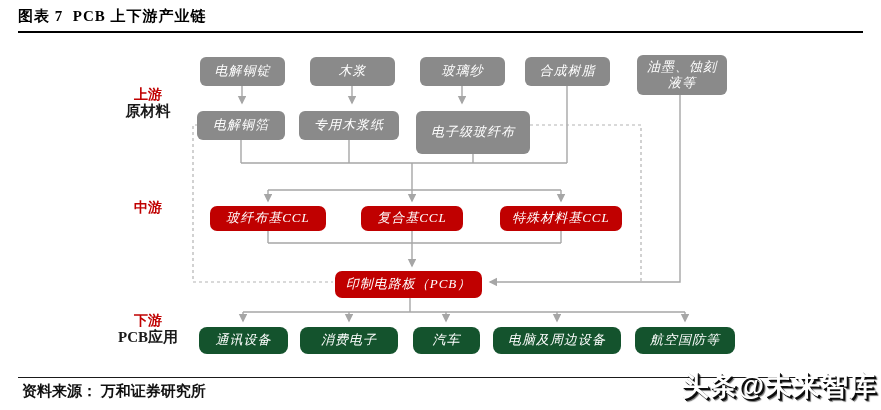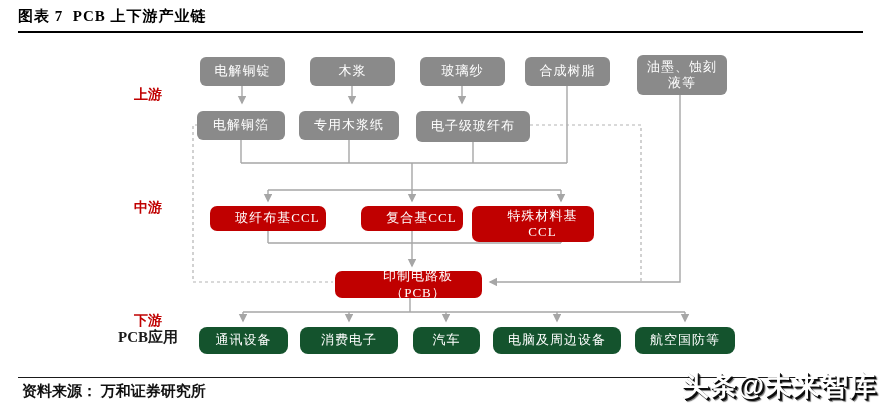--- a/index.html
+++ b/index.html
@@ -22,23 +22,24 @@
     z-index:5;
   }
   .stage{position:absolute;left:104px;width:88px;text-align:center;line-height:1.15;z-index:2;}
   .stage .tier{font-size:14px;font-weight:bold;color:#c00000;}
   .stage .lbl{font-size:15px;color:#1a1a1a;font-weight:bold;}
   .node{
     position:absolute;display:flex;align-items:center;justify-content:center;
     color:#fff;font-size:13px;text-align:center;line-height:1.25;
     border-radius:6px;box-sizing:border-box;padding:1px 4px;z-index:2;
     letter-spacing:1px;
+    font-style:italic;
   }
   .gray{background:#8a8a8a;}
-  .red{background:#c00000;border-radius:7px;padding-left:23px;}
+  .red{background:#c00000;border-radius:7px;}
   .blue{background:#14532d;border-radius:8px;}
   svg.wires{position:absolute;left:0;top:0;z-index:1;}
 </style>
 </head>
 <body>
 
 <div class="title">图表 7  PCB 上下游产业链</div>
 <div class="rule-top"></div>
 
 <svg class="wires" width="881" height="410" viewBox="0 0 881 410">
@@ -84,42 +85,43 @@
   <g stroke="#b3b3b3" stroke-width="1.2" fill="none" stroke-dasharray="3,3">
 
     <path d="M198 125 L193 125 L193 282 L333 282"></path>
 
     <path d="M530 125 L641 125 L641 282"></path>
   </g>
 </svg>
 
 <div class="stage" style="top:87px">
   <div class="tier">上游</div>
+  <div class="lbl">原材料</div>
 </div>
 <div class="stage" style="top:200px">
   <div class="tier">中游</div>
 </div>
 <div class="stage" style="top:313px">
   <div class="tier">下游</div>
   <div class="lbl">PCB应用</div>
 </div>
 
 <div class="node gray" style="left:200px;top:57px;width:85px;height:29px">电解铜锭</div>
 <div class="node gray" style="left:310px;top:57px;width:85px;height:29px">木浆</div>
 <div class="node gray" style="left:420px;top:57px;width:85px;height:29px">玻璃纱</div>
 <div class="node gray" style="left:525px;top:57px;width:85px;height:29px">合成树脂</div>
 <div class="node gray" style="left:637px;top:55px;width:90px;height:40px">油墨、蚀刻液等</div>
 
 <div class="node gray" style="left:197px;top:111px;width:88px;height:29px">电解铜箔</div>
 <div class="node gray" style="left:299px;top:111px;width:100px;height:29px">专用木浆纸</div>
-<div class="node gray" style="left:416px;top:111px;width:114px;height:31px">电子级玻纤布</div>
+<div class="node gray" style="left:416px;top:111px;width:114px;height:43px">电子级玻纤布</div>
 
 <div class="node red" style="left:210px;top:206px;width:116px;height:25px">玻纤布基CCL</div>
 <div class="node red" style="left:361px;top:206px;width:102px;height:25px">复合基CCL</div>
-<div class="node red" style="left:472px;top:206px;width:122px;height:36px">特殊材料基CCL</div>
+<div class="node red" style="left:500px;top:206px;width:122px;height:25px">特殊材料基CCL</div>
 
 <div class="node red" style="left:335px;top:271px;width:147px;height:27px">印制电路板（PCB）</div>
 
 <div class="node blue" style="left:199px;top:327px;width:89px;height:27px">通讯设备</div>
 <div class="node blue" style="left:300px;top:327px;width:98px;height:27px">消费电子</div>
 <div class="node blue" style="left:413px;top:327px;width:67px;height:27px">汽车</div>
 <div class="node blue" style="left:493px;top:327px;width:128px;height:27px">电脑及周边设备</div>
 <div class="node blue" style="left:635px;top:327px;width:100px;height:27px">航空国防等</div>
 
 <div class="rule-bottom"></div>

